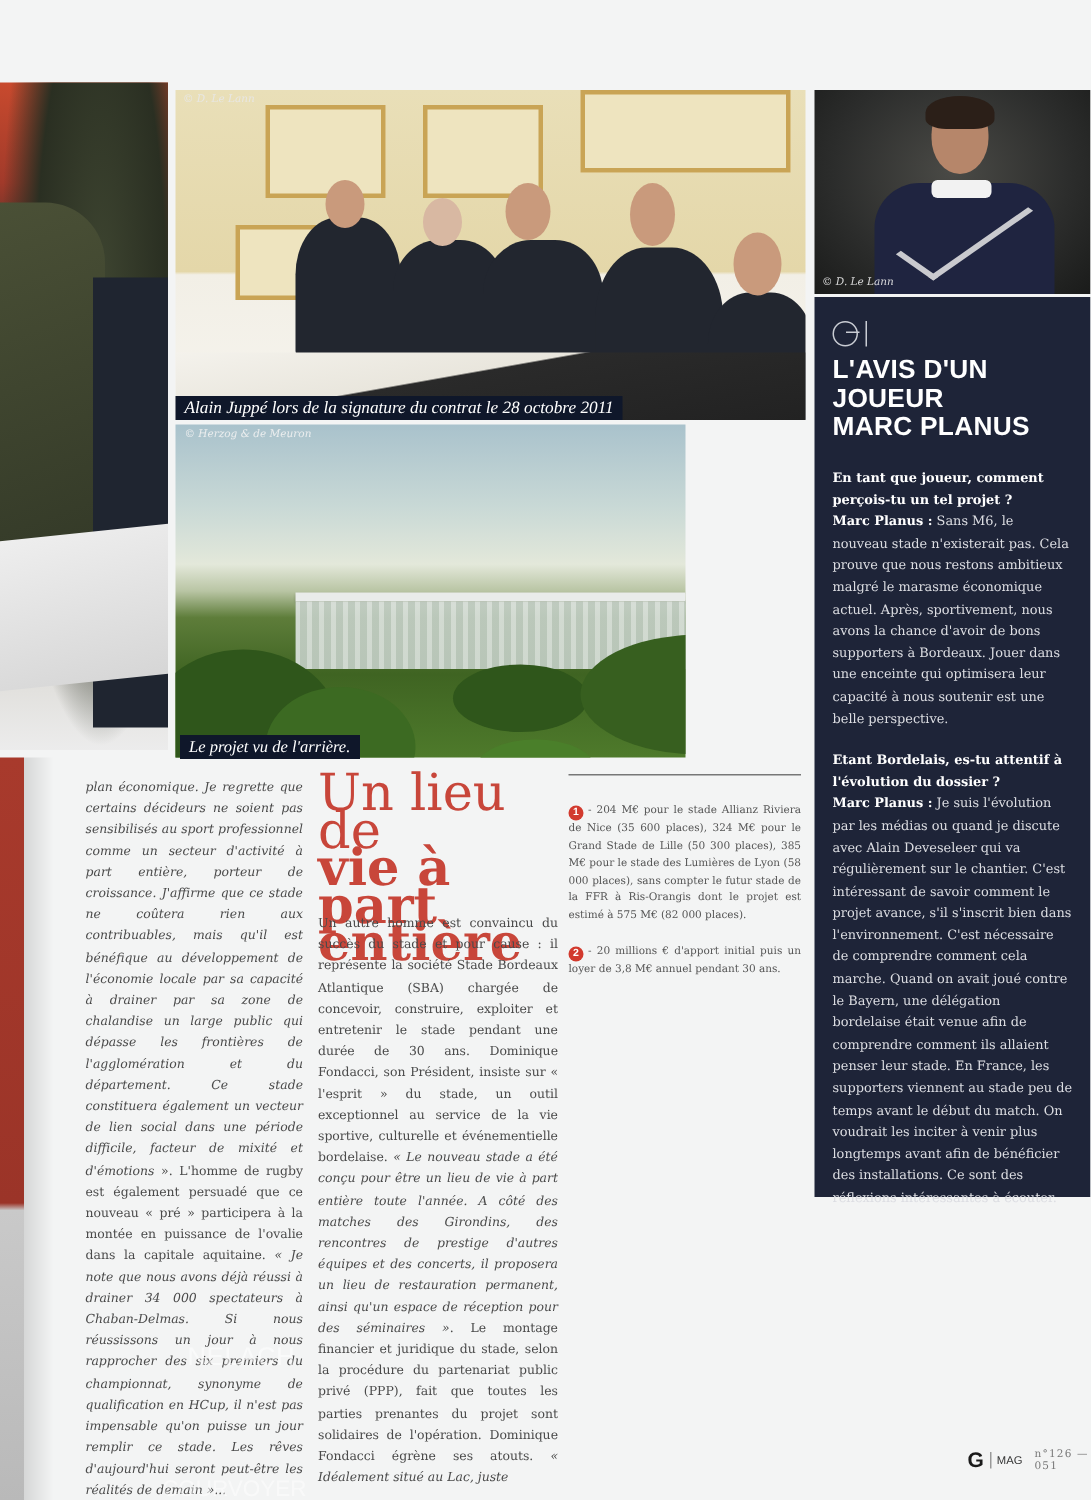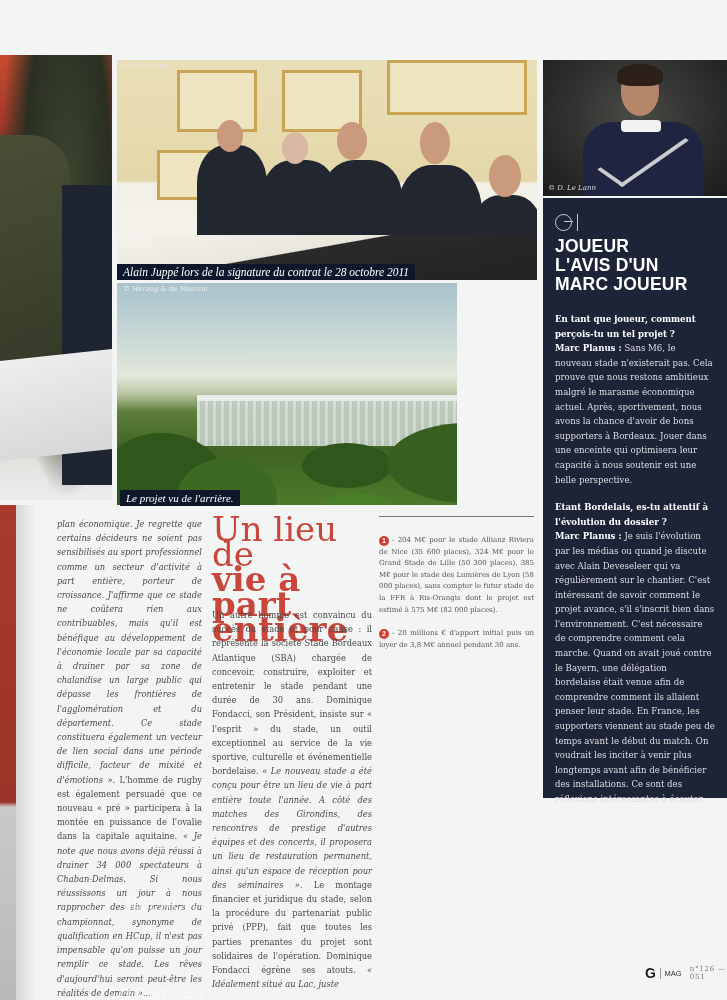--- a/index.html
+++ b/index.html
@@ -249,23 +249,23 @@
   <div class="player-hair"></div>
   <span class="credit" style="left:5px;top:124px;">© D. Le Lann</span>
 </div>
 
 <div class="interview">
   <div class="g-logo">
     <span class="g"></span>
     <span class="bar"></span>
   </div>
   <h2>
+    <span style="display:block">L'AVIS D'UN</span>
     <span style="display:block">JOUEUR</span>
-    <span style="display:block">L'AVIS D'UN</span>
-    <span style="display:block">MARC JOUEUR</span>
+    <span style="display:block">MARC PLANUS</span>
   </h2>
   <div class="body">
     <div class="block">
       <span class="q">En tant que joueur, comment perçois-tu un tel projet ?</span><br>
       <span class="who">Marc Planus :</span>
       <span>Sans M6, le nouveau stade n'existerait pas. Cela prouve que nous restons ambitieux malgré le marasme économique actuel. Après, sportivement, nous avons la chance d'avoir de bons supporters à Bordeaux. Jouer dans une enceinte qui optimisera leur capacité à nous soutenir est une belle perspective.</span>
     </div>
     <div class="block">
       <span class="q">Etant Bordelais, es-tu attentif à l'évolution du dossier ?</span><br>
       <span class="who">Marc Planus :</span>

